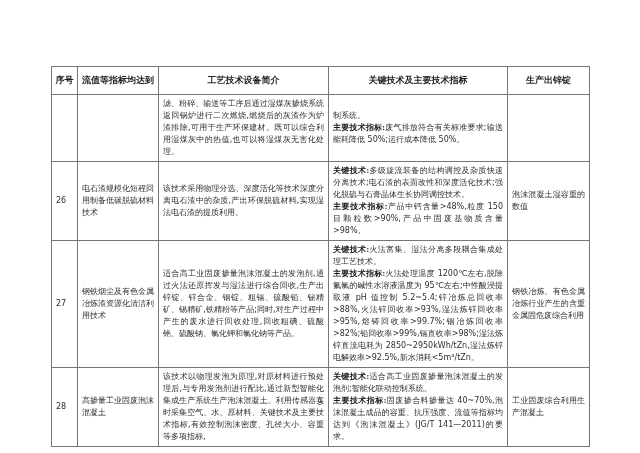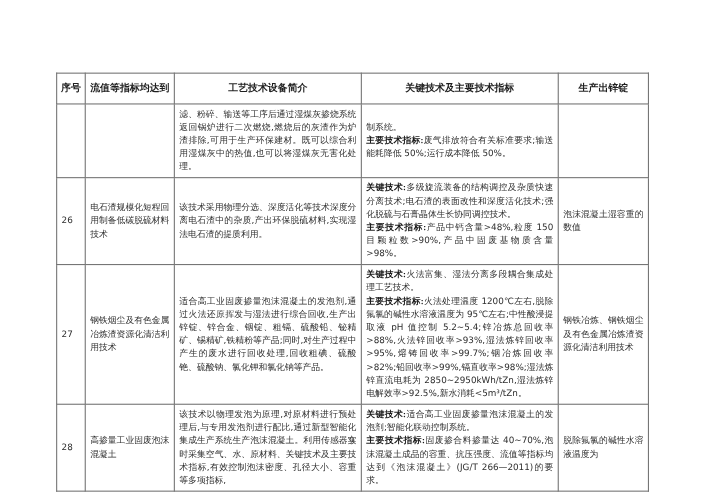--- a/index.html
+++ b/index.html
@@ -127,39 +127,39 @@
             <div class="para"><span>钢铁烟尘及有色金属冶炼渣资源化清洁利用技术</span></div>
           </td>
           <td class="col-intro">
             <div class="para"><span>适合高工业固废掺量泡沫混凝土的发泡剂,通过火法还原挥发与湿法进行综合回收,生产出锌锭、锌合金、铟锭、粗镉、硫酸铅、铋精矿、锡精矿,铁精粉等产品;同时,对生产过程中产生的废水进行回收处理,回收粗碘、硫酸铯、硫酸钠、氯化钾和氯化钠等产品。</span></div>
           </td>
           <td class="col-keytech">
             <div class="para"><b>关键技术:</b><span>火法富集、湿法分离多段耦合集成处理工艺技术。</span></div>
             <div class="para"><b>主要技术指标:</b><span>火法处理温度 1200℃左右,脱除氟氯的碱性水溶液温度为 95℃左右;中性酸浸提取液 pH 值控制 5.2~5.4;锌冶炼总回收率&gt;88%,火法锌回收率&gt;93%,湿法炼锌回收率&gt;95%,熔铸回收率&gt;99.7%;铟冶炼回收率&gt;82%;铅回收率&gt;99%,镉直收率&gt;98%;湿法炼锌直流电耗为 2850~2950kWh/tZn,湿法炼锌电解效率&gt;92.5%,新水消耗&lt;5m³/tZn。</span></div>
           </td>
           <td class="col-scope">
-            <div class="para"><span>钢铁冶炼、钢铁烟尘及有色金属冶炼渣资源化清洁利用技术</span></div>
+            <div class="para"><span>钢铁冶炼、有色金属冶炼行业产生的含重金属固危废综合利用</span></div>
           </td>
         </tr>
         <tr>
           <td class="col-seq">
             <div class="para"><span>28</span></div>
           </td>
           <td class="col-name">
             <div class="para"><span>高掺量工业固废泡沫混凝土</span></div>
           </td>
           <td class="col-intro">
             <div class="para"><span>该技术以物理发泡为原理,对原材料进行预处理后,与专用发泡剂进行配比,通过新型智能化集成生产系统生产泡沫混凝土。利用传感器实时采集空气、水、原材料、关键技术及主要技术指标,有效控制泡沫密度、孔径大小、容重等多项指标,</span></div>
           </td>
           <td class="col-keytech">
             <div class="para"><b>关键技术:</b><span>适合高工业固废掺量泡沫混凝土的发泡剂;智能化联动控制系统。</span></div>
-            <div class="para"><b>主要技术指标:</b><span>固废掺合料掺量达 40~70%,泡沫混凝土成品的容重、抗压强度、流值等指标均达到《泡沫混凝土》(JG/T 266—2011)的要求。</span></div>
+            <div class="para"><b>主要技术指标:</b><span>固废掺合料掺量达 40~70%,泡沫混凝土成品的容重、抗压强度、流值等指标均达到《泡沫混凝土》(JG/T 141—2011)的要求。</span></div>
           </td>
           <td class="col-scope">
-            <div class="para"><span>脱除氟氯的碱性水溶液温度为</span></div>
+            <div class="para"><span>工业固废综合利用生产混凝土</span></div>
           </td>
         </tr>
       </tbody>
   </table>
 
   <div class="page-number">9</div>
 
 </div>
 
 </body></html>

